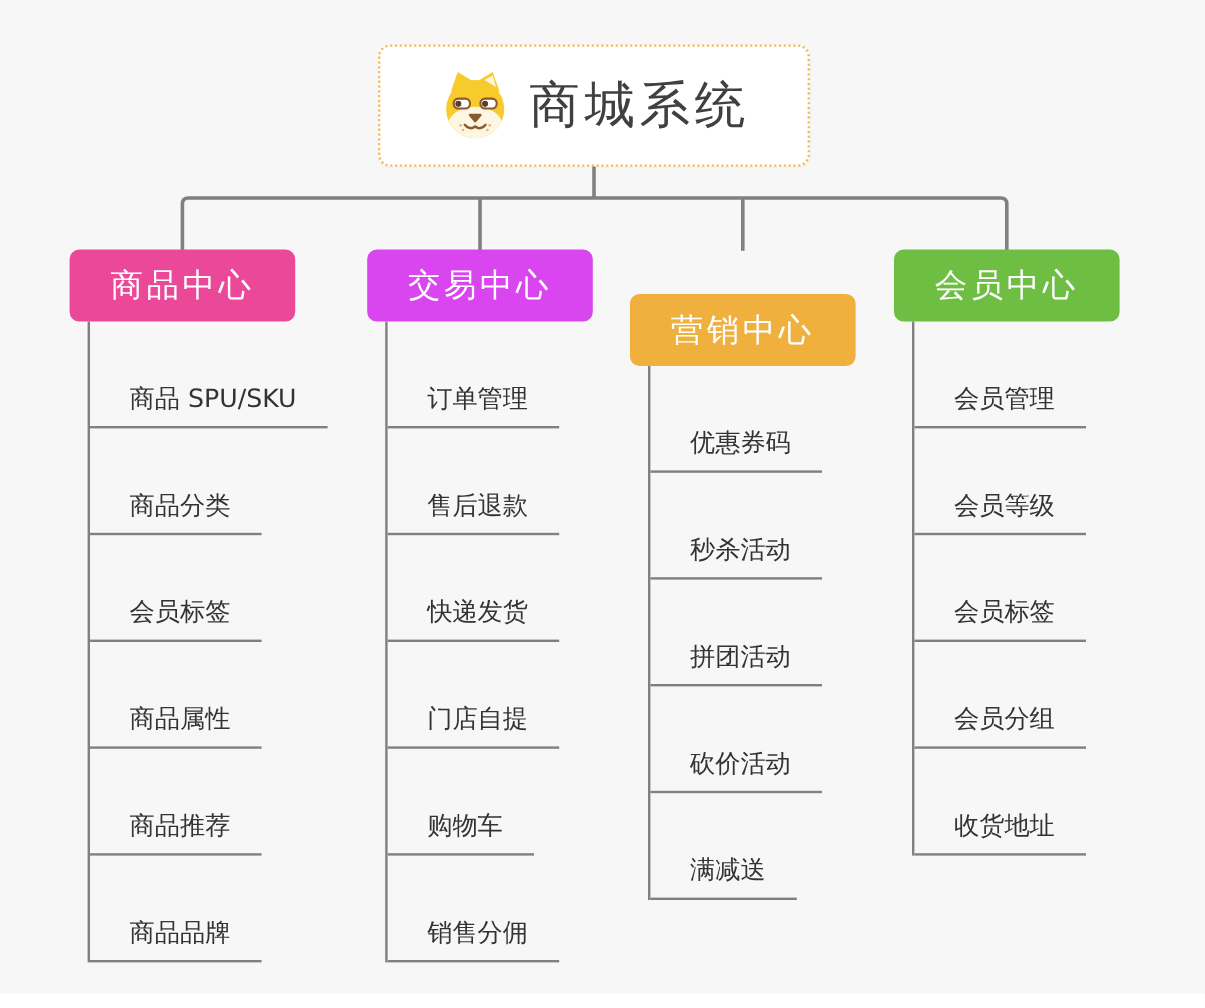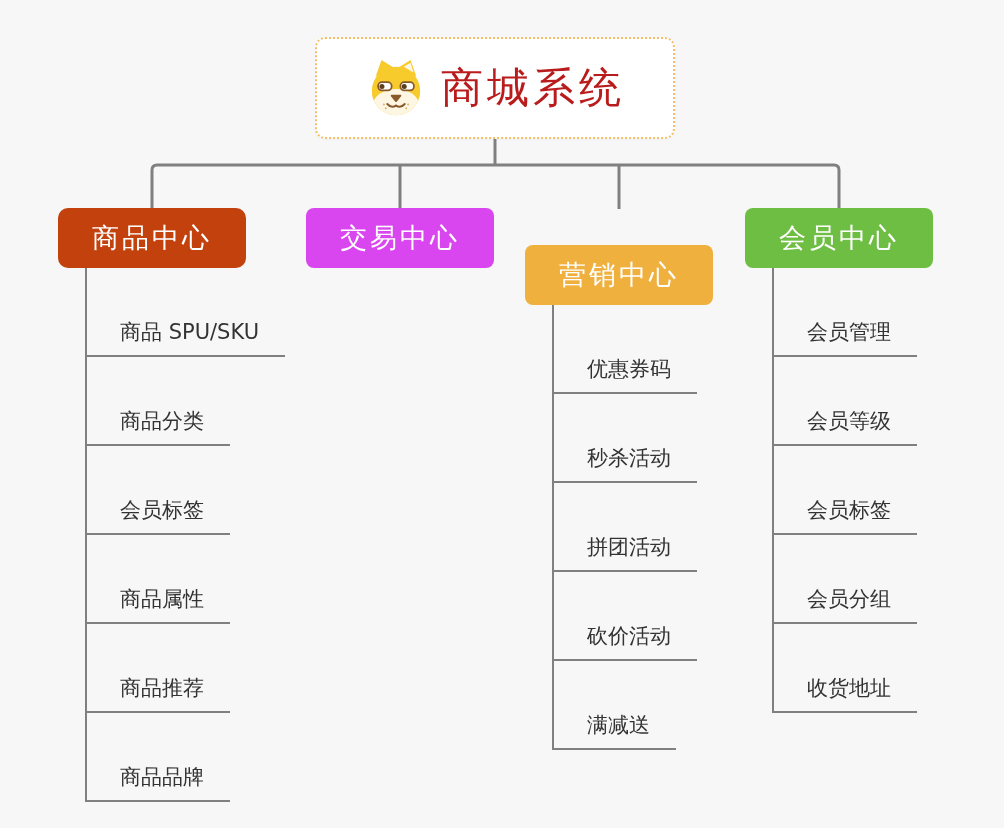--- a/index.html
+++ b/index.html
@@ -10,32 +10,32 @@
   }
   .connector-svg{position:absolute;left:0;top:0;pointer-events:none;}
   
   .root-node{
     position:absolute;left:315px;top:37px;width:360px;height:102px;
     background:#ffffff;border:2px dotted #f5bd67;border-radius:10px;
     box-sizing:border-box;display:flex;align-items:center;justify-content:center;
     gap:14px;box-shadow:0 1px 2px rgba(0,0,0,0.03);
   }
   .root-title{
-    font-size:42px;letter-spacing:4px;color:#b91c1c;line-height:1;white-space:nowrap;text-align:center;
+    font-size:42px;letter-spacing:4px;color:#404040;line-height:1;white-space:nowrap;text-align:center;
   }
   .doge{width:62px;height:62px;flex:0 0 auto;}
   
   .branch{position:absolute;top:208px;width:250px;}
   .branch-box{
     width:188px;height:60px;border-radius:8px;box-sizing:border-box;
     display:flex;align-items:center;justify-content:center;
     color:#ffffff;font-size:27px;letter-spacing:3px;white-space:nowrap;
   }
   .branch-items{
-    margin-left:27px;border-left:2px solid #808080;
+    margin-left:15px;border-left:2px solid #808080;
   }
   .item{height:89px;display:flex;align-items:flex-end;}
   .item-label{
     display:inline-block;white-space:nowrap;
     padding:0 26px 9px 33px;border-bottom:2px solid #808080;
     font-size:21px;color:#333333;line-height:1.3;
   }
   .bottom-bar{
     position:absolute;left:0;bottom:0;width:1004px;height:12px;background:#ffffff;
   }
@@ -72,21 +72,21 @@
     <path d="M23 48.5 Q27.5 53.5 32 50 Q36.5 53.5 41 48.5" fill="none" stroke="#8a5a2b" stroke-width="2" stroke-linecap="round"></path>
     <circle cx="19.5" cy="49" r="1.1" fill="#d9b97a"></circle>
     <circle cx="21.5" cy="53" r="1.1" fill="#d9b97a"></circle>
     <circle cx="44.5" cy="49" r="1.1" fill="#d9b97a"></circle>
     <circle cx="42.5" cy="53" r="1.1" fill="#d9b97a"></circle>
   </svg>
   <span class="root-title">商城系统</span>
 </div>
 
 <div class="branch" style="left:58px">
-  <div class="branch-box" style="background: #c2410c; border-radius: 10px;">商品中心</div>
+  <div class="branch-box" style="background: #ec4899;">商品中心</div>
   <div class="branch-items">
     <div class="item">
         <span class="item-label">商品 SPU/SKU</span>
       </div>
     <div class="item">
         <span class="item-label">商品分类</span>
       </div>
     <div class="item">
         <span class="item-label">会员标签</span>
       </div>
@@ -97,20 +97,40 @@
         <span class="item-label">商品推荐</span>
       </div>
     <div class="item">
         <span class="item-label">商品品牌</span>
       </div>
   </div>
 </div>
 
 <div class="branch" style="left:306px">
   <div class="branch-box" style="background: #d946ef;">交易中心</div>
+  <div class="branch-items">
+    <div class="item">
+        <span class="item-label">订单管理</span>
+      </div>
+    <div class="item">
+        <span class="item-label">售后退款</span>
+      </div>
+    <div class="item">
+        <span class="item-label">快递发货</span>
+      </div>
+    <div class="item">
+        <span class="item-label">门店自提</span>
+      </div>
+    <div class="item">
+        <span class="item-label">购物车</span>
+      </div>
+    <div class="item">
+        <span class="item-label">销售分佣</span>
+      </div>
+  </div>
 </div>
 
 <div class="branch" style="left:525px">
   <div class="branch-box" style="background: rgb(239, 176, 61); margin-top: 37px;">营销中心</div>
   <div class="branch-items">
     <div class="item">
         <span class="item-label">优惠券码</span>
       </div>
     <div class="item">
         <span class="item-label">秒杀活动</span>

